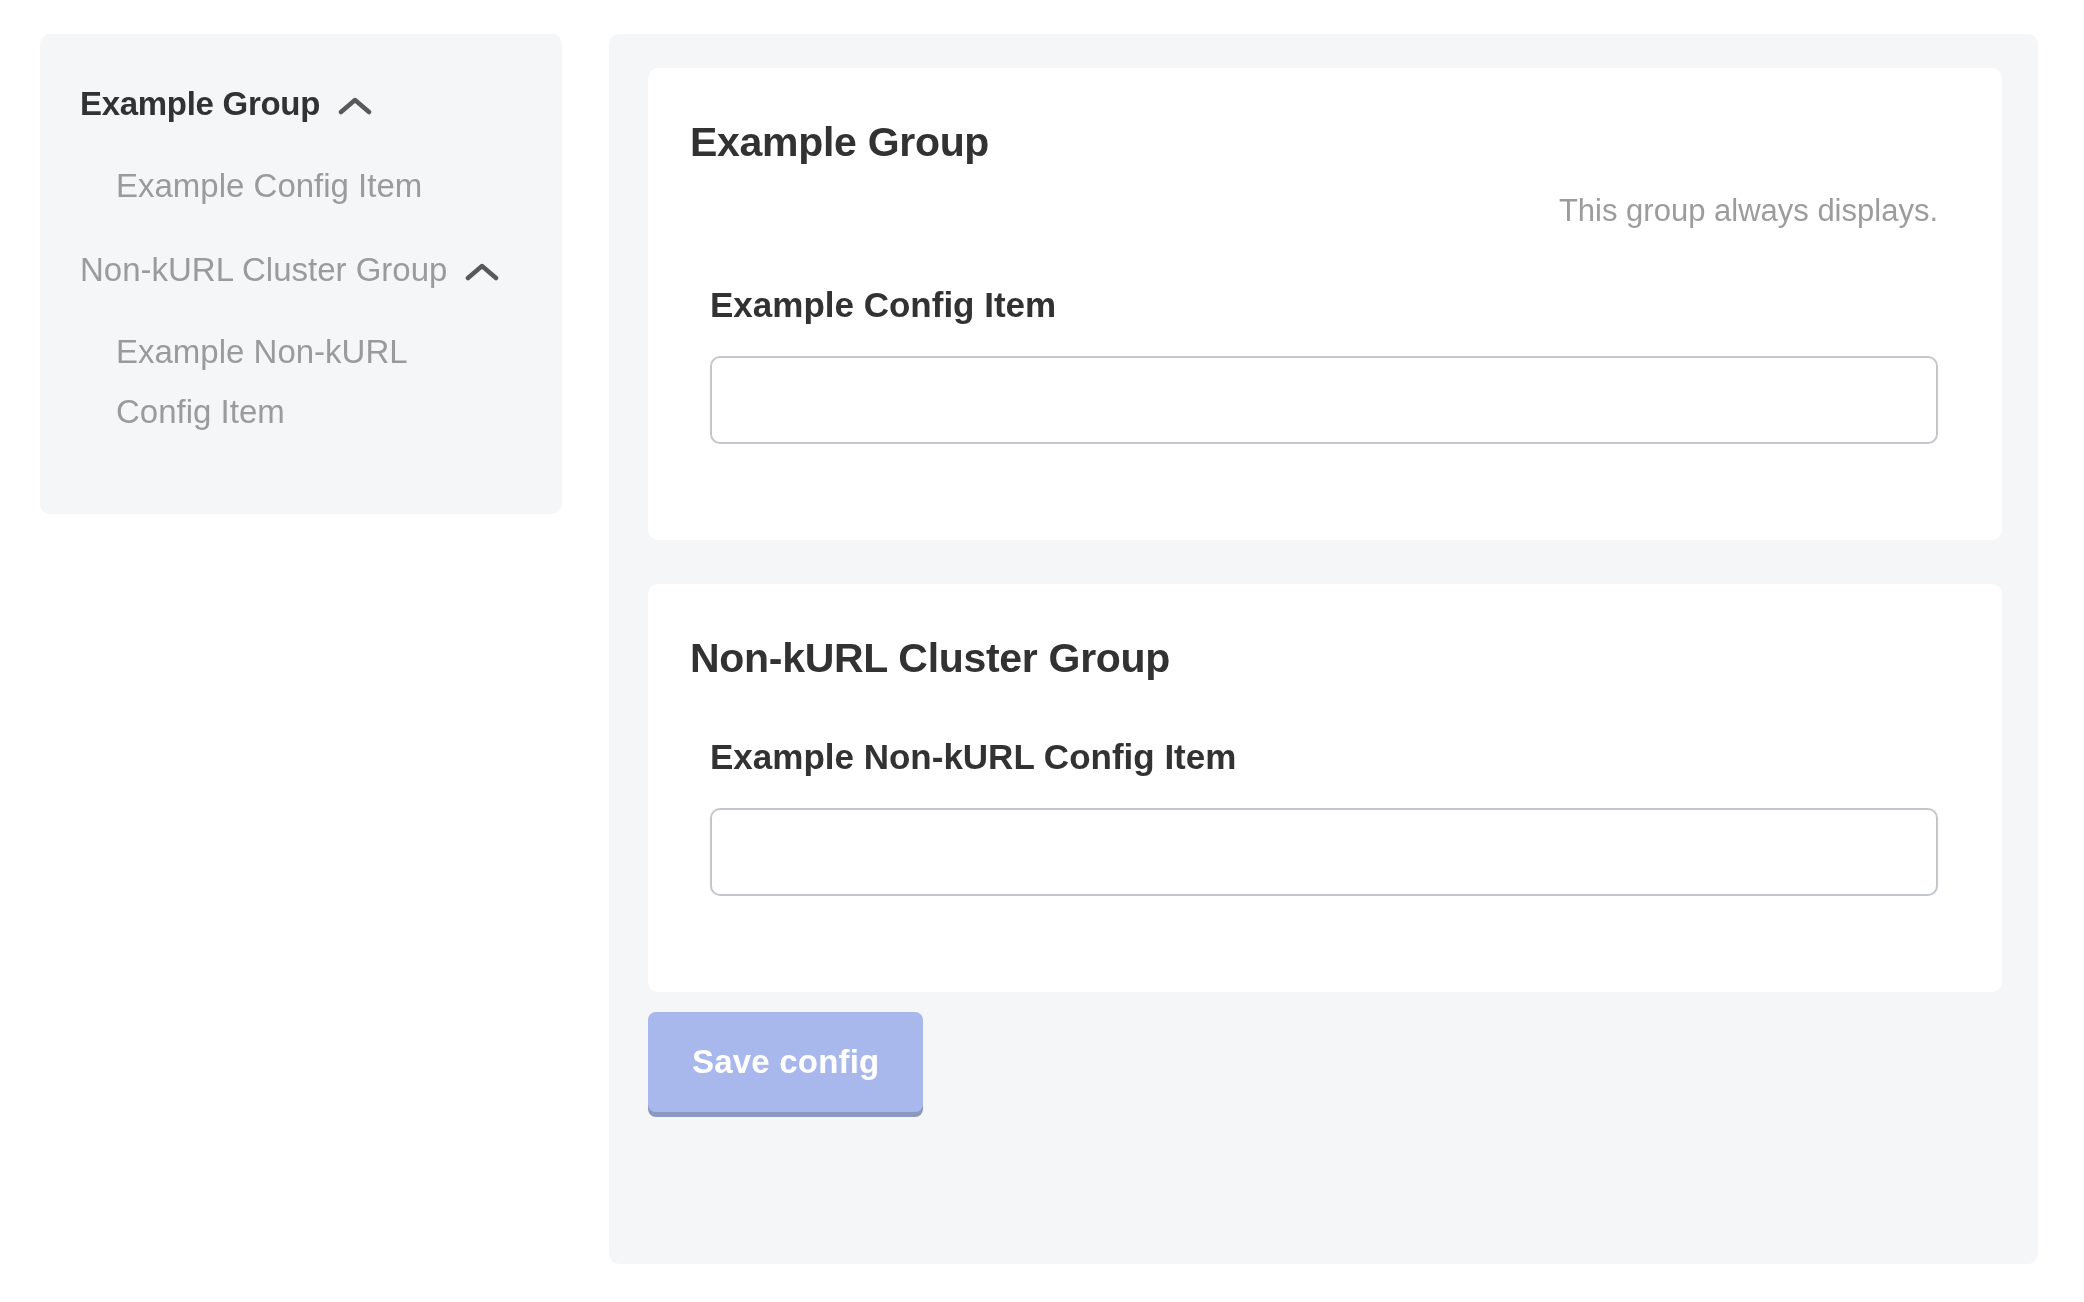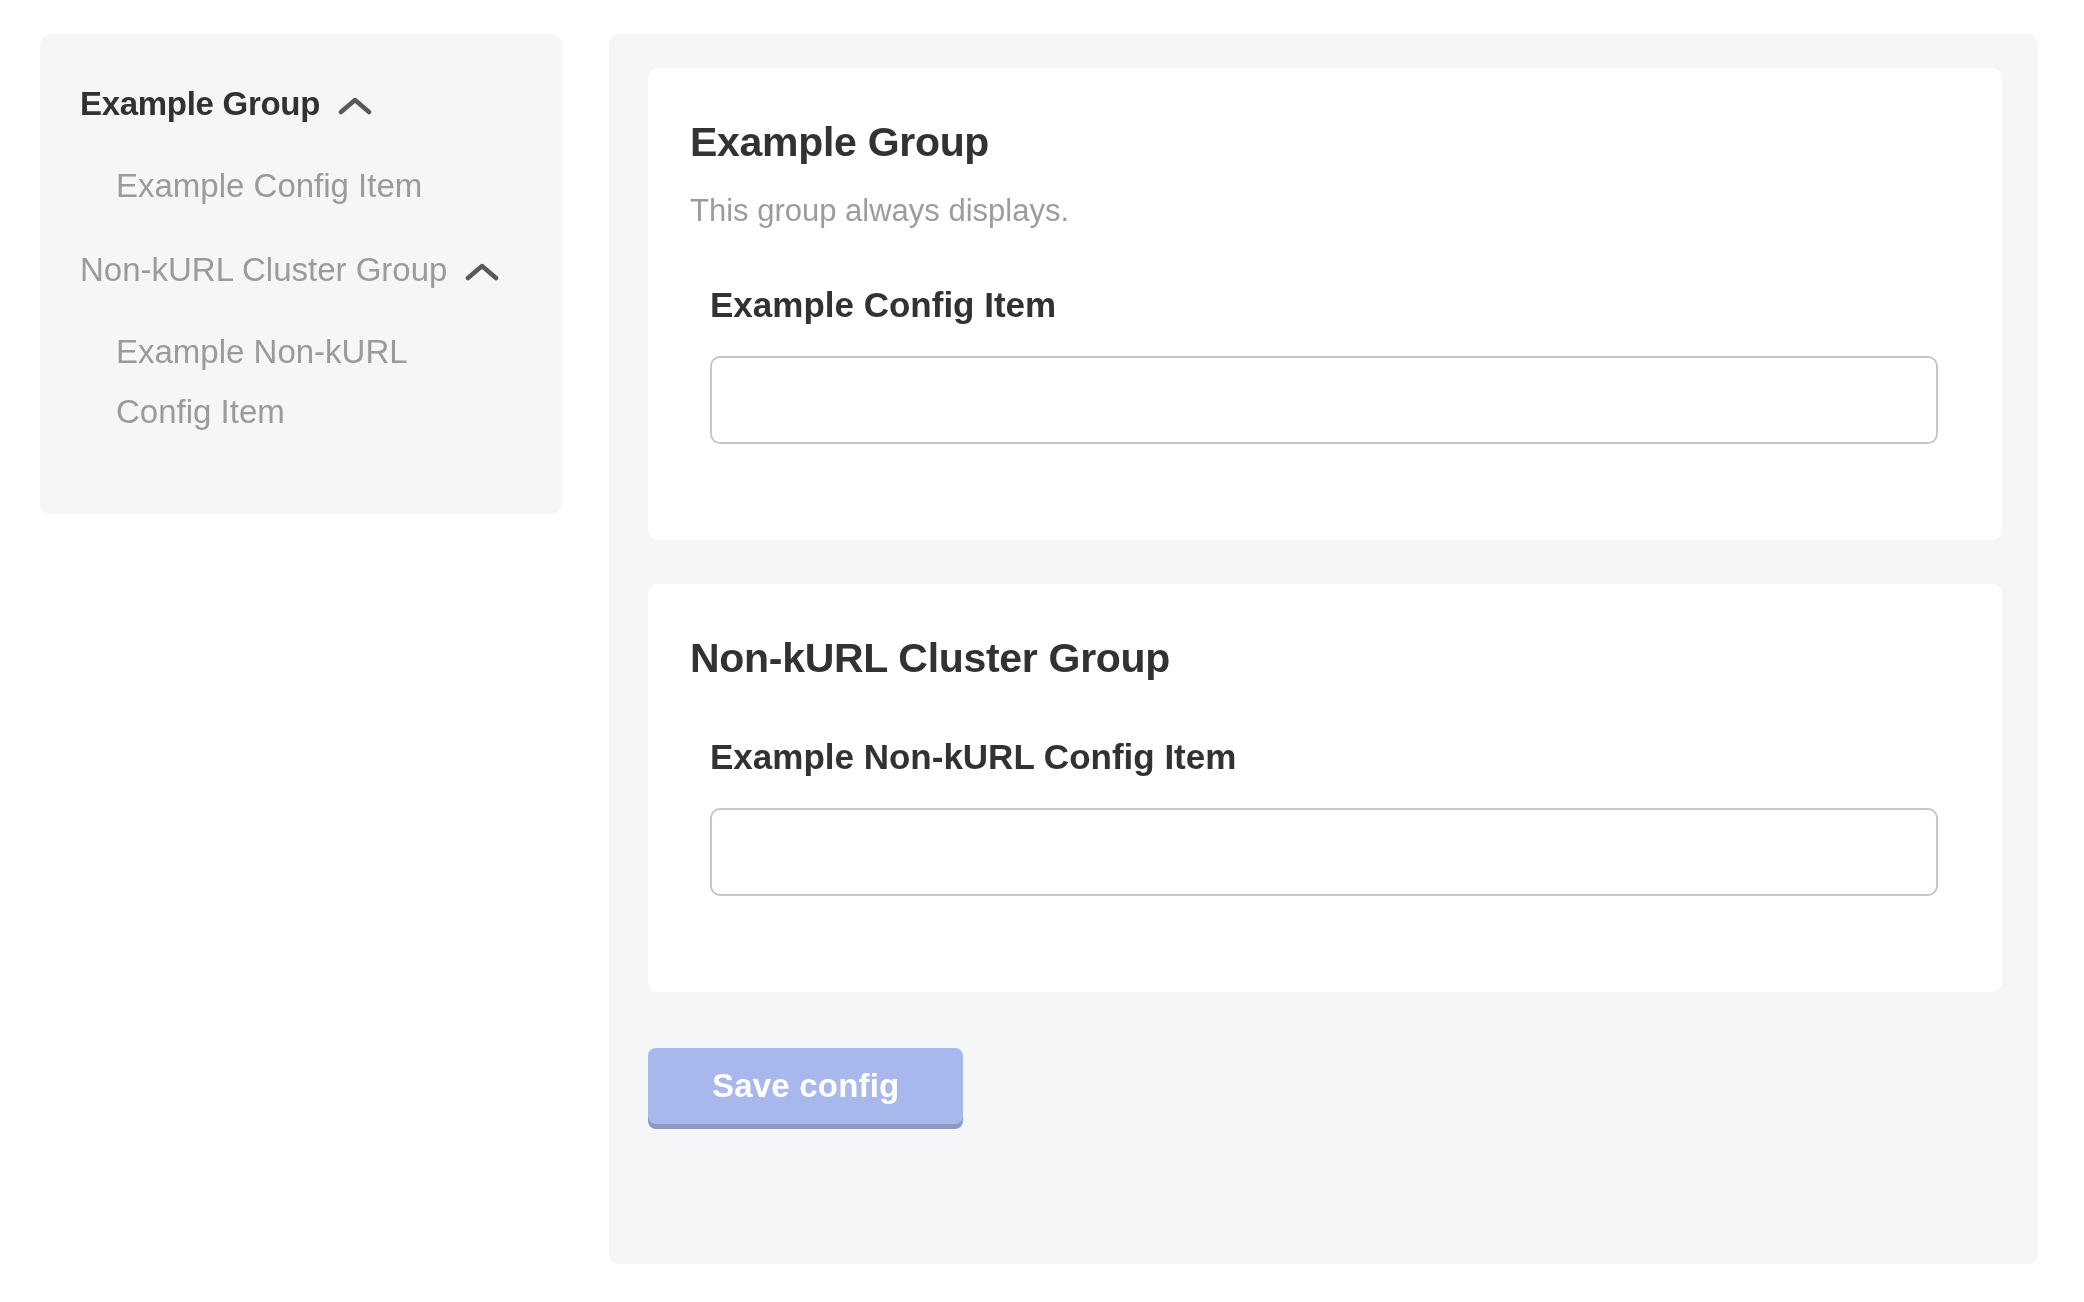--- a/index.html
+++ b/index.html
@@ -65,20 +65,21 @@
     font-weight: 700;
     color: #323232;
     letter-spacing: -0.3px;
     line-height: 48px;
   }
   .card-desc {
     margin-top: 26px;
     font-size: 31px;
     color: #9c9c9c;
     line-height: 38px;
+    text-align: right;
   }
   .item-block { margin: 54px 0 0 20px; }
   .item-label {
     display: block;
     font-size: 35px;
     font-weight: 600;
     color: #323232;
     line-height: 42px;
   }
   .text-input {
@@ -90,24 +91,24 @@
     border-radius: 10px;
     background: #ffffff;
     font-size: 32px;
     color: #323232;
     padding: 0 24px;
     outline: none;
     font-family: inherit;
   }
   .save-btn {
     display: inline-block;
-    margin-top: 56px;
+    margin-top: 20px;
     border: none;
-    height: 76px;
-    padding: 0 64px;
+    height: 100px;
+    padding: 0 44px;
     background: #a9b8ec;
     color: #ffffff;
     font-size: 33px;
     font-weight: 700;
     font-family: inherit;
     border-radius: 8px;
     box-shadow: 0 5px 0 #8b99c1;
     cursor: pointer;
     letter-spacing: 0.2px;
   }

